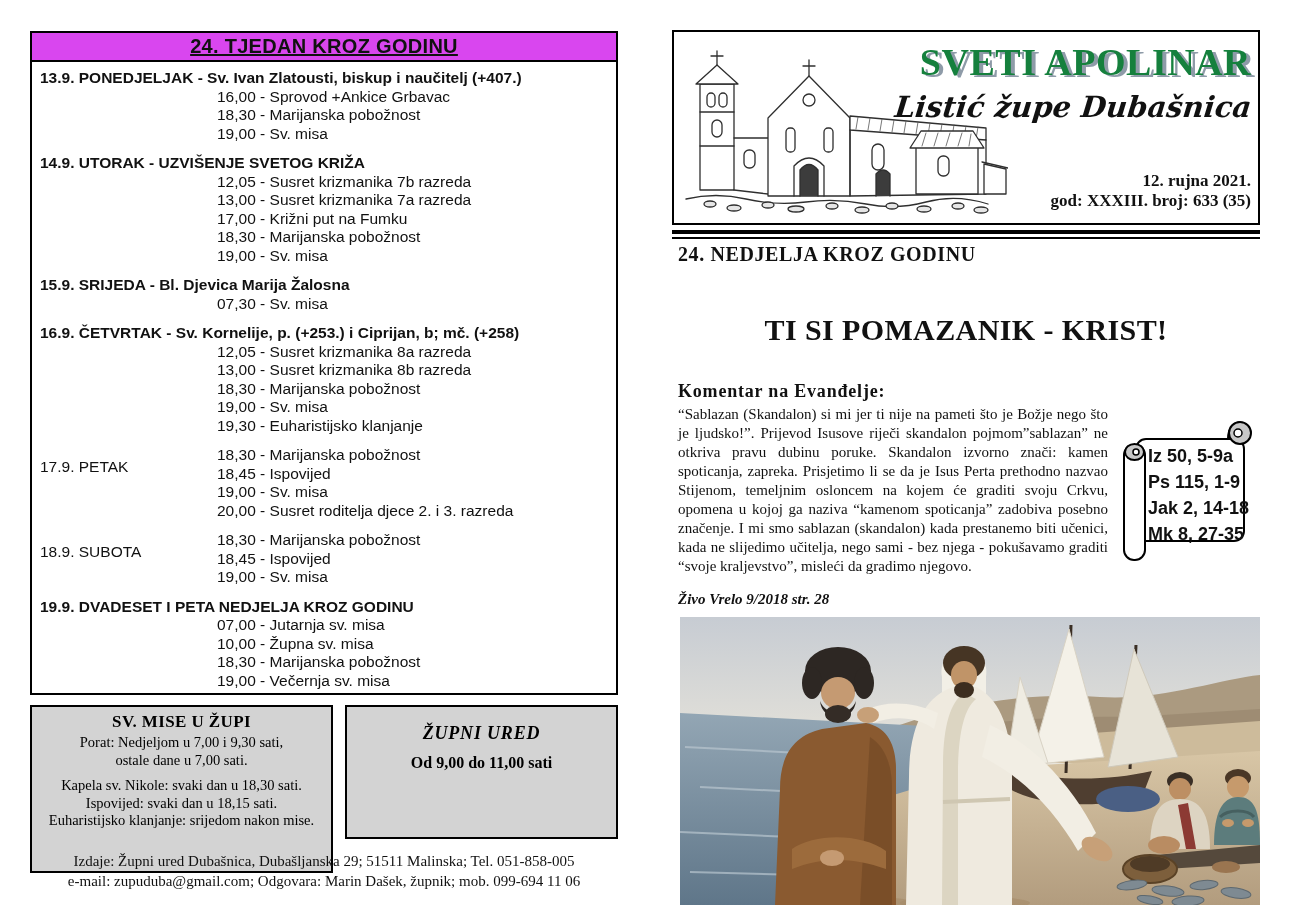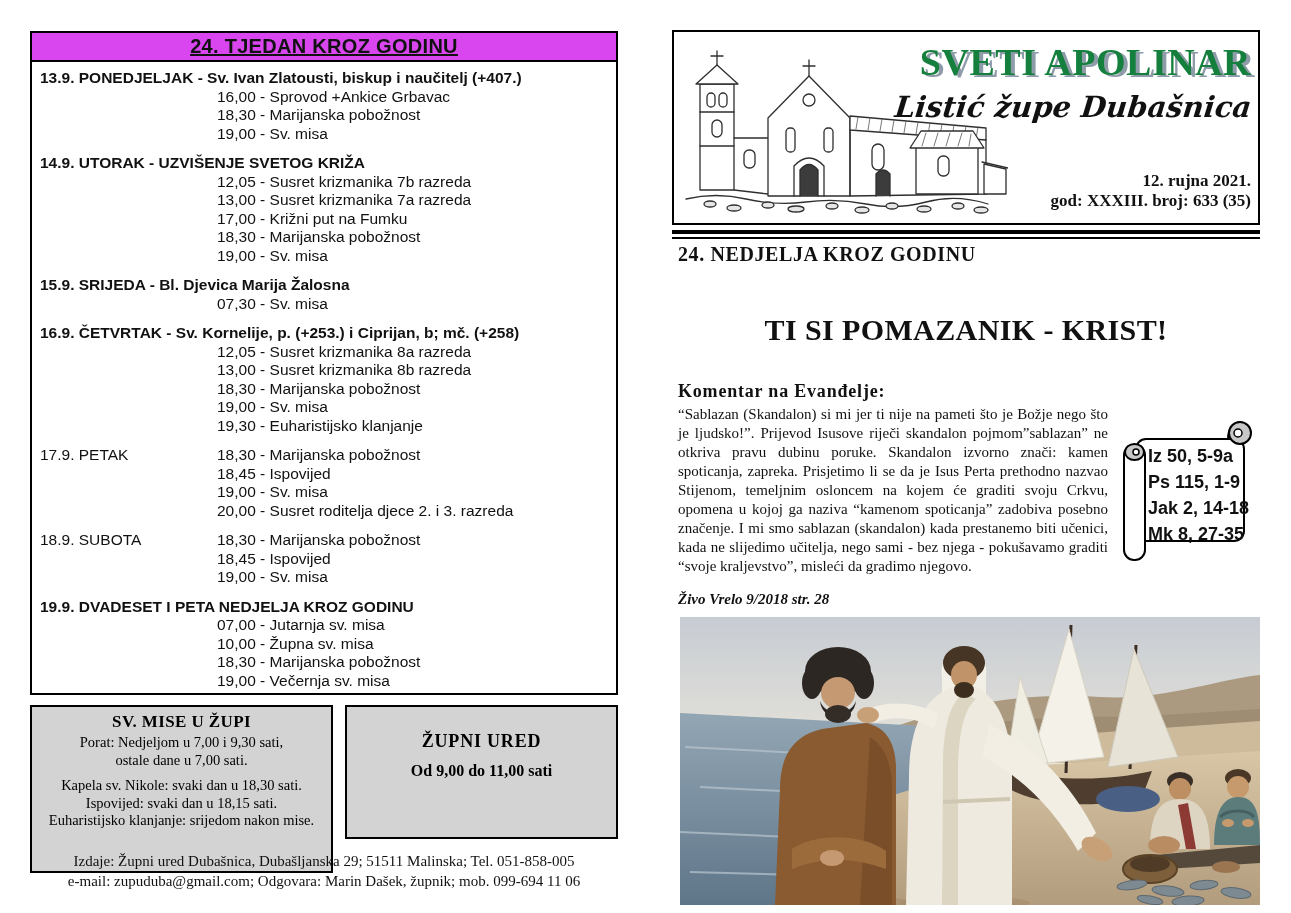--- a/index.html
+++ b/index.html
@@ -8,33 +8,33 @@
 
   
   .schedule-box { position:absolute; left:30px; top:31px; width:588px; height:664px;
                   border:2px solid #000; box-sizing:border-box; background:#fff; overflow:hidden; }
   .schedule-header { height:27px; background:#d946ef; border-bottom:2px solid #000;
                      display:flex; align-items:center; justify-content:center;
                      font-weight:bold; font-size:20px; letter-spacing:0.3px;text-decoration:underline; }
   .schedule-body { padding:7px 8px 0 8px; font-size:15.5px; line-height:18.5px; }
   .sched-section { margin-bottom:11px; position:relative; }
   .sched-section .day { font-weight:bold; white-space:nowrap; }
-  .sched-section.inline .day { position:absolute; left:0; top:0; font-weight:normal; }
+  .sched-section.inline .day { position:absolute; left:0; top:12px; font-weight:normal; }
   .sched-section .events { margin-left:177px; }
   .event { white-space:nowrap; }
 
   .gray-box { position:absolute; background:#d3d3d3; border:2px solid #000; box-sizing:border-box;
               font-family:"Liberation Serif",serif; text-align:center; color:#000; }
   .mass-box { left:30px; top:705px; width:303px; height:168px; padding-top:5px; }
   .mass-box .box-title { font-weight:bold; font-size:17px; letter-spacing:0.4px; margin-bottom:2px; }
   .mass-line { font-size:14.5px; line-height:17.5px; }
   .mass-line .b { font-weight:normal;text-align:center; }
   .mass-line.gap-top { margin-top:8px; }
   .office-box { left:345px; top:705px; width:273px; height:134px; }
-  .office-box .box-title { font-weight:bold; font-size:18px; letter-spacing:0.8px; margin-top:24px; }
+  .office-box .box-title { font-weight:bold; font-size:18px; letter-spacing:0.8px; margin-top:16px;font-style:italic; }
   .office-line1 { font-weight:bold; font-size:16px; margin-top:24px; }
   .office-line2 { font-weight:bold; font-size:16px; margin-top:10px; }
 
   .page-footer { position:absolute; left:30px; top:851px; width:588px; text-align:center;
                  font-family:"Liberation Serif",serif; font-size:15px; line-height:20px; }
 
   
   .masthead { position:absolute; left:672px; top:30px; width:588px; height:195px;
               border:2px solid #000; box-sizing:border-box; background:#fff; }
   .church-art { position:absolute; left:2px; top:4px; }

